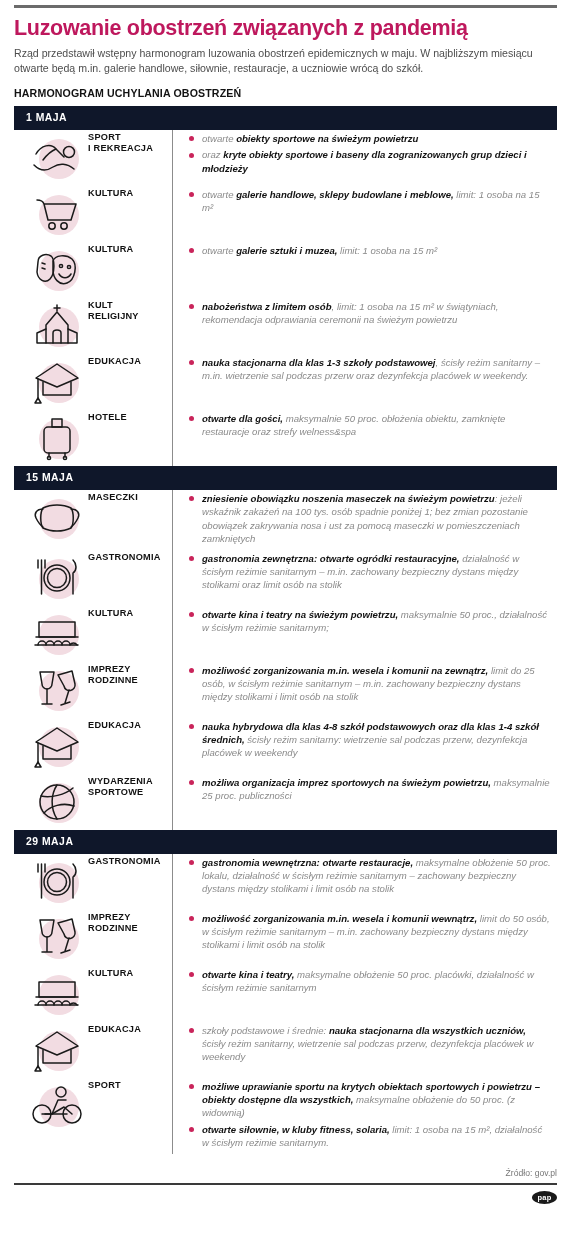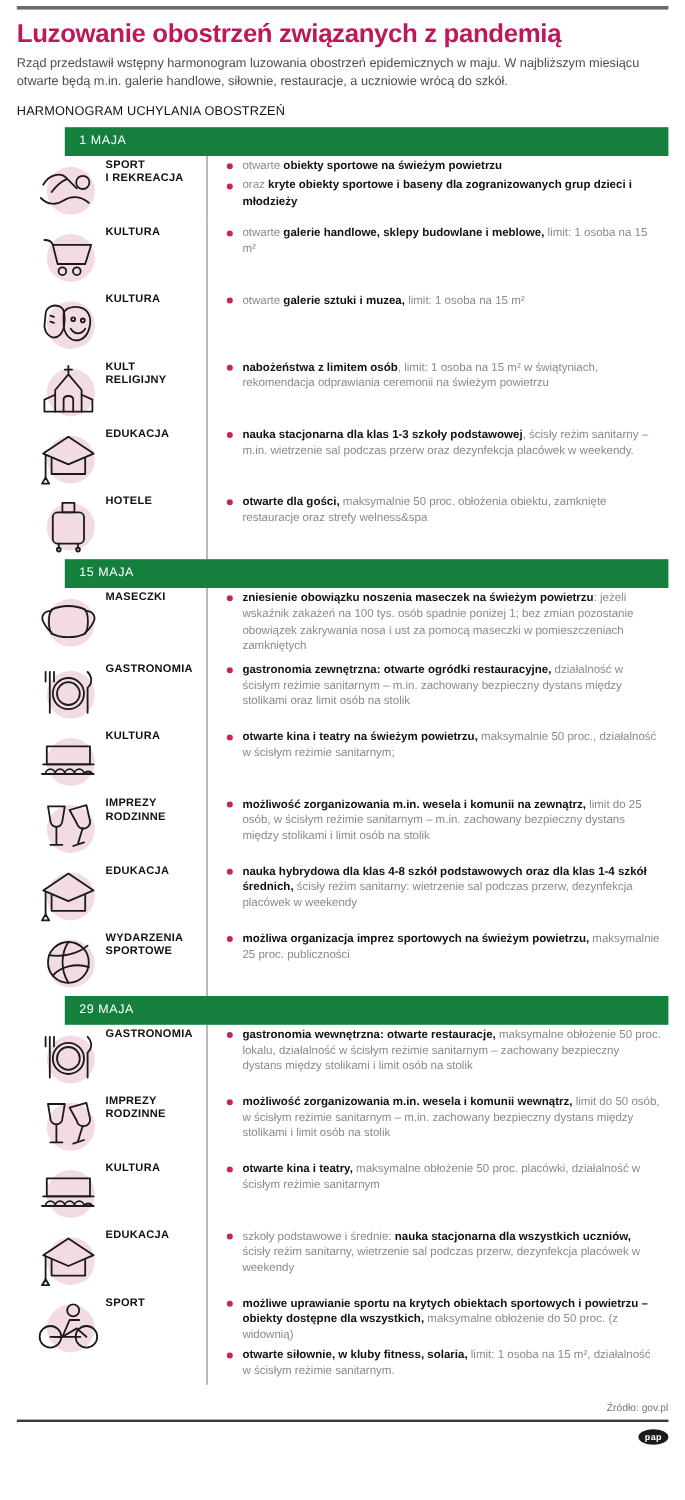--- a/index.html
+++ b/index.html
@@ -15,27 +15,27 @@
   .rule-top{ height:3px; background:#6b6b6b; margin:5px 0 0 0; }
   .title{
     font-size:21.5px; font-weight:bold; letter-spacing:-0.3px;
     margin:9px 0 6px 0; color:#be185d; line-height:1.08;
   }
   .lead{
     font-size:10.6px; line-height:1.36; color:#4d4d4d; margin:0 0 12px 0;
     max-width:540px;
   }
   .section-title{
-    font-size:10.6px; font-weight:normal; letter-spacing:0.15px;
+    font-size:10.6px; font-weight:bold; letter-spacing:0.15px;
     color:#121212; margin:0 0 7px 0;
   }
   .datebar{
-    background:#15803d; color:#ffffff;
-    font-size:10.4px; font-weight:normal; letter-spacing:0.5px;
-    padding:4px 0 4px 12px; height:16px; line-height:16px; box-sizing:content-box;margin-left:40px;
+    background:#0f172a; color:#ffffff;
+    font-size:10.4px; font-weight:bold; letter-spacing:0.5px;
+    padding:4px 0 4px 12px; height:16px; line-height:16px; box-sizing:content-box;
   }
   .block{ position:relative; }
   .block .divider{
     position:absolute; left:158px; top:0; bottom:0; width:1px; background:#8c8c8c;
   }
   .row{
     display:flex; align-items:flex-start; position:relative;
   }
   .icon-cell{
     width:158px; min-width:158px; display:flex; align-items:flex-start;
@@ -48,21 +48,21 @@
   .icon-wrap .blob{
     position:absolute; width:40px; height:40px; border-radius:50%;
     background:#f2dce2; left:9px; top:7px; z-index:0;
   }
   .icon-wrap svg{ position:relative; z-index:1; }
   .cat-label{
     font-size:9.2px; font-weight:bold; letter-spacing:0.25px;
     line-height:1.22; color:#111111; padding-left:4px;
   }
   .bullets{
-    flex:1; padding:0 6px 0 16px; box-sizing:border-box;
+    flex:1; padding:0 6px 0 16px; box-sizing:border-box;font-style:italic;
   }
   .bullet{
     position:relative; padding-left:14px; font-size:9.6px; line-height:1.38;
     color:#8a8a8a; margin:0 0 3px 0;
   }
   .bullet:before{
     content:""; position:absolute; left:1px; top:4.4px;
     width:5px; height:5px; border-radius:50%; background:#c9245a;
   }
   .bullet b{ color:#121212; font-weight:bold; }

